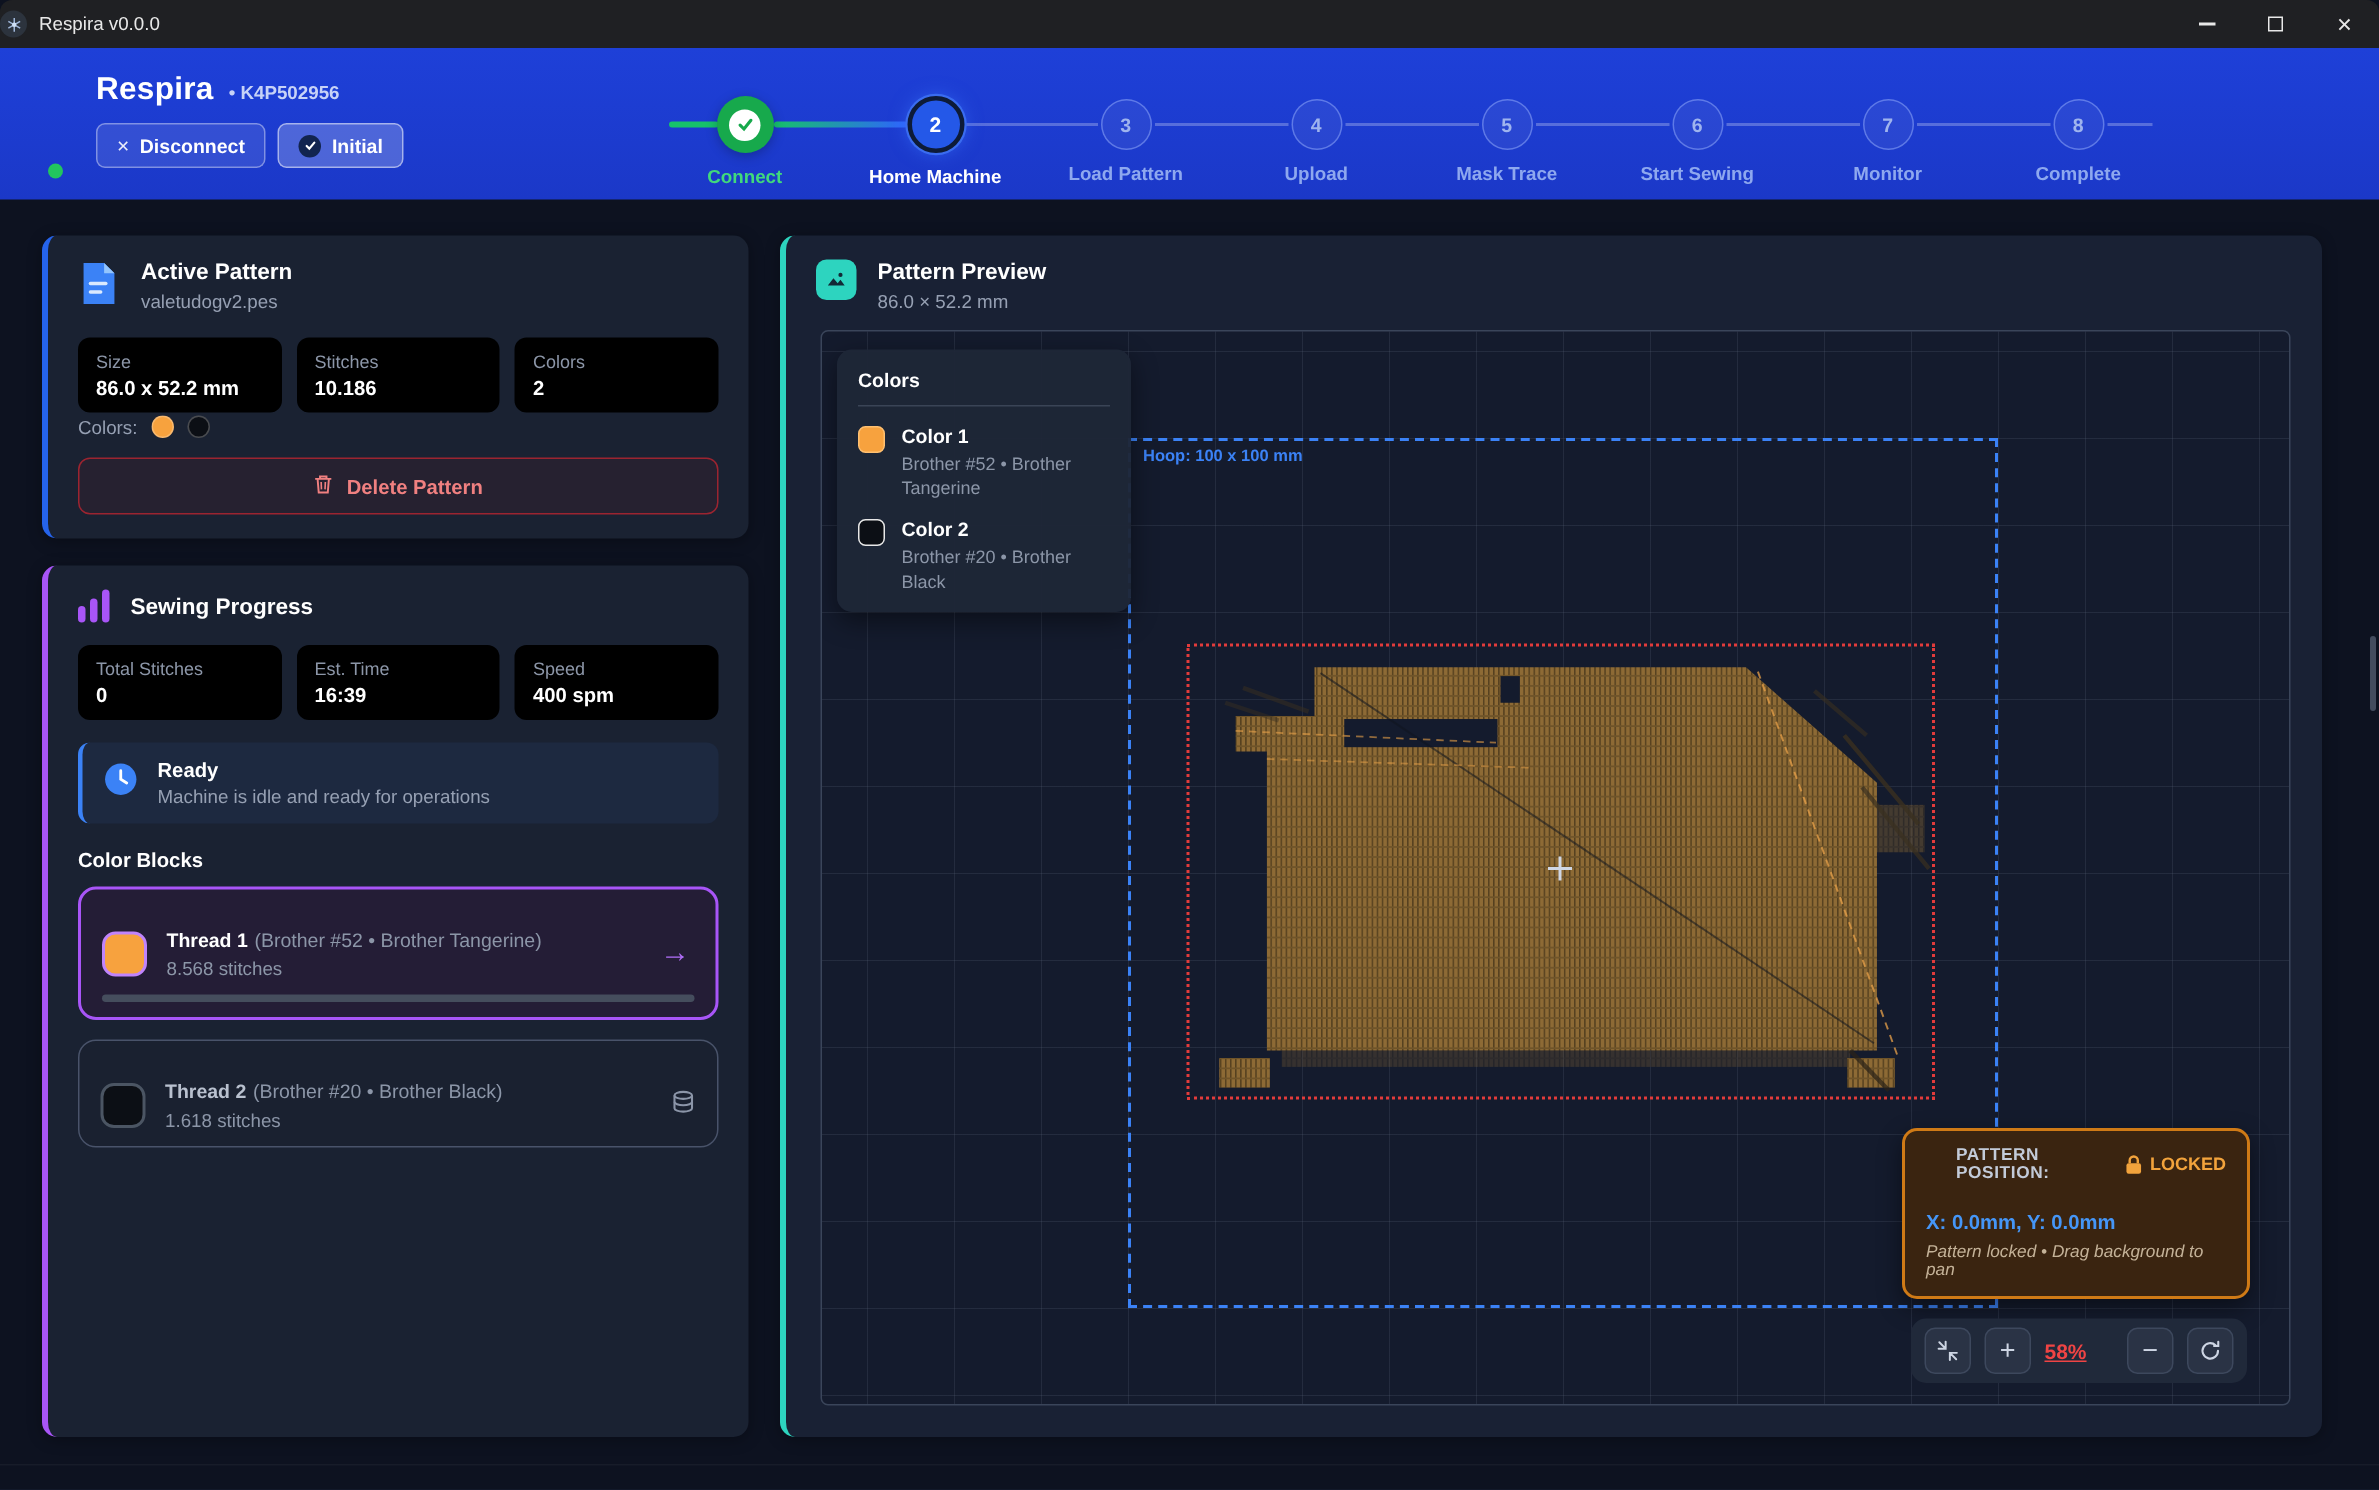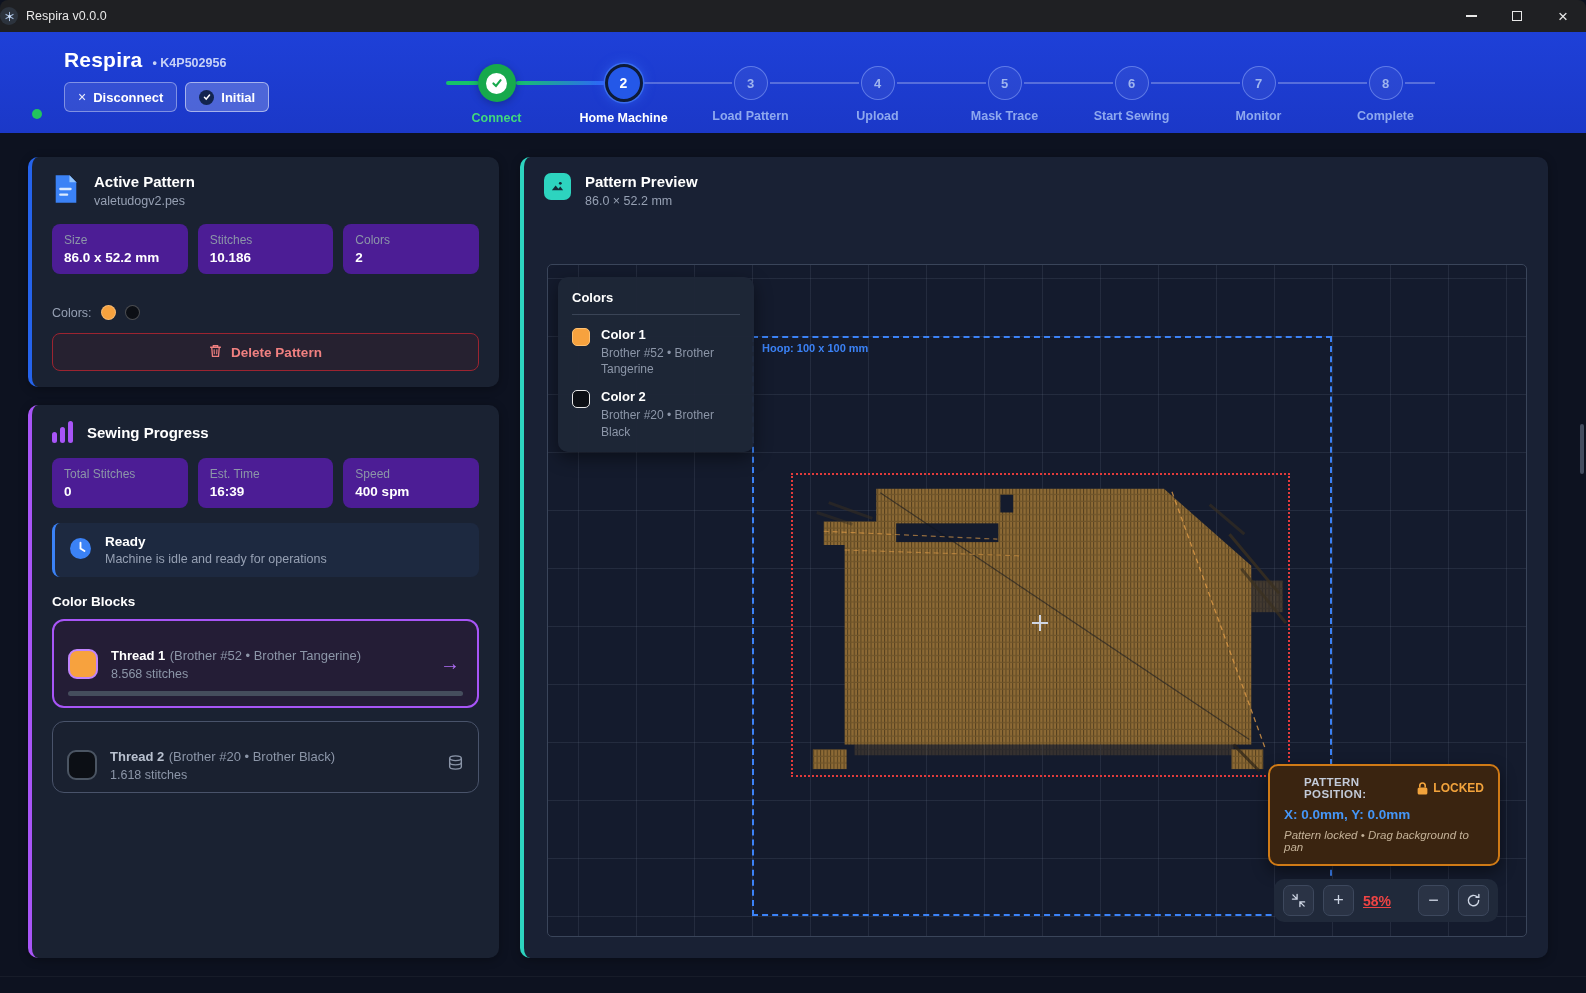--- a/index.html
+++ b/index.html
@@ -51,24 +51,24 @@
   .step.active .step-label { color:#fff; }
   
   .main { display:flex; gap:21px; padding:24px 38px 0 28px; height:825px; }
   .left-col { width:471px; display:flex; flex-direction:column; gap:18px; height:801px; }
   .card { background:#1a2232; border-radius:10px; border-left:4px solid var(--accent); padding:16px 20px; box-shadow:0 2px 10px rgba(0,0,0,.3); }
   .card.progress { border-left-color:var(--purple); flex:1; }
   .card-head { display:flex; align-items:flex-start; gap:14px; }
   .card-title { font-size:15px; font-weight:800; color:#fff; }
   .card-sub { font-size:12.5px; color:#96a0b3; margin-top:4px; }
   .stats-row { display:flex; gap:10px; margin-top:15px; }
-  .stat-box { flex:1; background:#4c1d95; border-radius:8px; padding:9px 12px; }
+  .stat-box { flex:1; background:#000000; border-radius:8px; padding:9px 12px; }
   .stat-label { font-size:12px; color:#8c96a8; }
   .stat-value { font-size:13.5px; font-weight:800; color:#fff; margin-top:3px; }
-  .colors-row { display:flex; align-items:center; gap:9px; margin-top:31px; }
+  .colors-row { display:flex; align-items:center; gap:9px; margin-top:2px; }
   .colors-row-label { font-size:12.5px; color:#96a0b3; }
   .dot-swatch { width:15px; height:15px; border-radius:50%; border:1px solid rgba(255,255,255,.25); }
   .delete-btn { margin-top:13px; width:100%; height:38px; display:flex; align-items:center; justify-content:center; gap:9px; background:rgba(150,30,40,.10); border:1px solid #9c2430; border-radius:8px; color:#f08080; font-size:13.5px; font-weight:700; cursor:default; }
   .bars-ico { display:flex; align-items:flex-end; gap:3px; height:22px; }
   .bars-ico i { width:5px; border-radius:3px; background:var(--purple); display:block; }
   .status-banner { margin-top:15px; display:flex; align-items:center; gap:13px; background:#1d2940; border-left:3px solid var(--hoopblue); border-radius:8px; padding:11px 14px; }
   .status-title { font-size:13.5px; font-weight:800; color:#fff; }
   .status-desc { font-size:12.5px; color:#96a0b3; margin-top:3px; }
   .cb-heading { margin-top:17px; font-size:13.5px; font-weight:800; color:#fff; }
   .thread { margin-top:10px; border-radius:12px; padding:11px 14px 10px; }
@@ -80,21 +80,21 @@
   .t2 .thread-swatch { border:2px solid #4b5563; }
   .thread-name { font-size:13px; font-weight:800; color:#fff; }
   .thread-detail { font-size:13px; font-weight:400; color:#8c96a8; }
   .t2 .thread-name { color:#b9c1cf; }
   .thread-stitches { font-size:12.5px; color:#8c96a8; margin-top:3px; }
   .thread-info { flex:1; }
   .arrow-ico { color:#b06ef7; font-size:20px; font-weight:700; padding-right:3px; }
   .progress-track { margin-top:10px; height:5px; border-radius:3px; background:#454d5d; }
   
   .right-col { flex:1; height:801px; }
-  .panel { height:100%; background:#192134; border-radius:10px; border-left:4px solid var(--teal); box-shadow:0 2px 10px rgba(0,0,0,.3); display:flex; flex-direction:column;gap:44px; }
+  .panel { height:100%; background:#192134; border-radius:10px; border-left:4px solid var(--teal); box-shadow:0 2px 10px rgba(0,0,0,.3); display:flex; flex-direction:column; }
   .panel-head { display:flex; gap:14px; padding:16px 22px 10px 20px; }
   .img-ico { width:27px; height:27px; border-radius:7px; background:var(--teal); display:flex; align-items:center; justify-content:center; }
   .canvas { position:relative; flex:1; margin:2px 21px 21px 23px; background:#141b2d; border:1px solid #3a455a; border-radius:5px; overflow:hidden;
     background-image:linear-gradient(rgba(148,163,184,.12) 1px, transparent 1px), linear-gradient(90deg, rgba(148,163,184,.12) 1px, transparent 1px);
     background-size:58px 58px; background-position:30px 13px; }
   .hoop { position:absolute; left:204px; top:71px; width:580px; height:580px; border:2px dashed var(--hoopblue); }
   .hoop-label { position:absolute; left:8px; top:4px; font-size:11px; font-weight:800; color:var(--hoopblue); }
   .pattern-bounds { position:absolute; left:243px; top:208px; width:499px; height:304px; border:2px dotted #e23b3b; }
   .pattern-svg { position:absolute; inset:0; width:100%; height:100%; }
   
@@ -104,21 +104,21 @@
   .legend-swatch { width:18px; height:18px; border-radius:5px; flex:none; margin-top:1px; }
   .legend-swatch.c1 { border:1.5px solid #ffc071; }
   .legend-swatch.c2 { border:1.5px solid #e8e8e8; }
   .legend-name { font-size:13px; font-weight:800; color:#fff; }
   .legend-desc { font-size:12px; color:#8c96a8; margin-top:3px; line-height:1.35; }
   
   .pos-overlay { position:absolute; right:26px; bottom:70px; width:232px; background:#3a2410; border:2px solid #cf7a16; border-radius:10px; padding:10px 14px 11px; box-shadow:0 6px 16px rgba(0,0,0,.45); }
   .pos-row1 { display:flex; align-items:center; justify-content:space-between;padding-left:20px; }
   .pos-label { font-size:11.5px; font-weight:800; color:#c3cbd9; letter-spacing:.4px; }
   .pos-locked { display:flex; align-items:flex-end; gap:5px; font-size:12px; font-weight:800; color:#f2a33c; }
-  .pos-coords { margin-top:7px; font-size:13.5px; font-weight:800; color:#4596f7; }
+  .pos-coords { margin-top:19px; font-size:13.5px; font-weight:800; color:#4596f7; }
   .pos-hint { margin-top:7px; font-size:11.5px; font-style:italic; color:#c4b298; }
   
   .zoom-bar { position:absolute; right:28px; bottom:14px; display:flex; align-items:center; gap:9px; background:#20293a; border-radius:10px; padding:6px 9px; }
   .zoom-btn { width:31px; height:31px; border-radius:7px; background:#2a3345; border:1px solid #3d485d; color:#cdd5e3; display:flex; align-items:center; justify-content:center; font-size:18px; font-weight:500; cursor:default; }
   .zoom-pct { width:46px; text-align:left; font-size:14px; font-weight:800; color:#ef4444;text-decoration:underline; }
   .cross { position:absolute; left:492px; top:358px; width:0; height:0; }
   .cross::before,.cross::after { content:""; position:absolute; background:#cfd6e4; }
   .cross::before { left:-8px; top:-0.75px; width:16px; height:1.5px; }
   .cross::after { left:-0.75px; top:-8px; width:1.5px; height:16px; }
   .scroll-thumb { position:fixed; right:2px; top:424px; width:4px; height:50px; border-radius:2px; background:#434c5e; }

